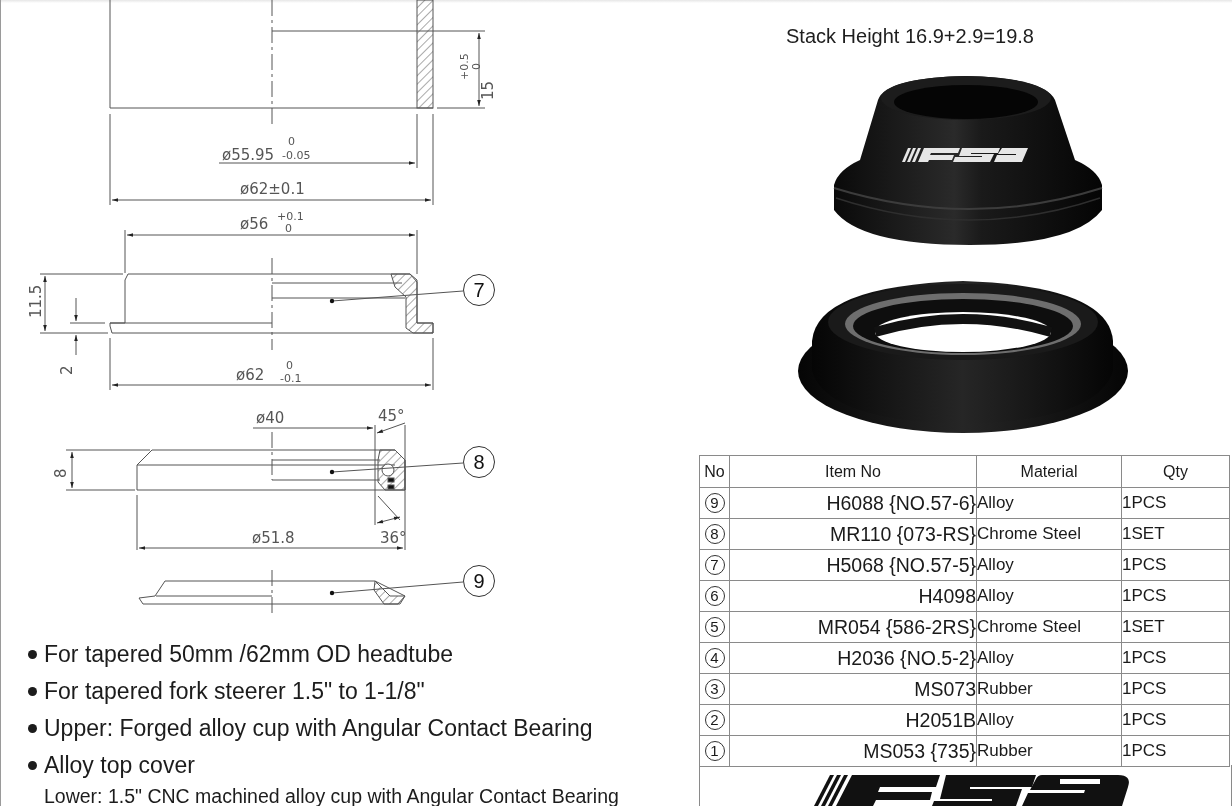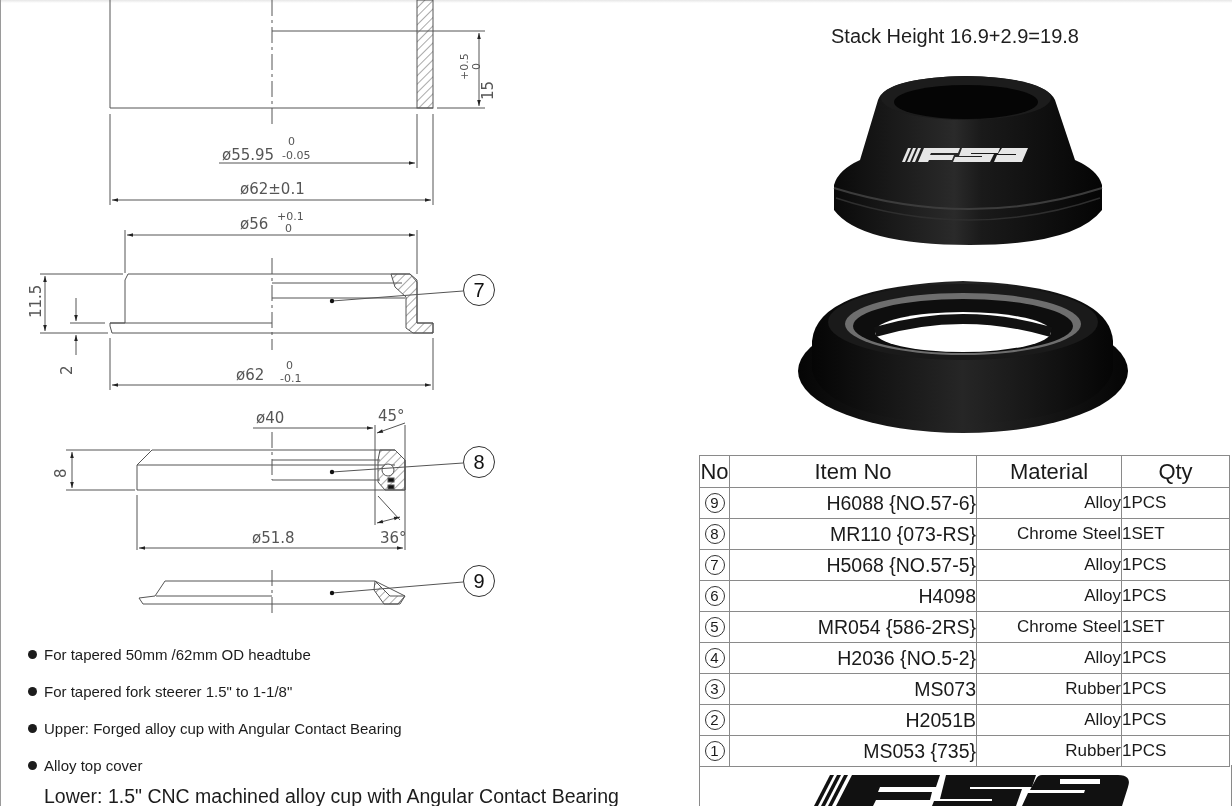--- a/index.html
+++ b/index.html
@@ -3,32 +3,32 @@
 <meta charset="utf-8">
 <style>
   html,body{margin:0;padding:0;background:#ffffff;}
   body{width:1232px;height:806px;position:relative;overflow:hidden;font-family:"Liberation Sans",sans-serif;color:#1a1a1a;}
   .page-border{position:absolute;left:0;top:0;width:1px;height:806px;background:#9a9a9a;}
   .top-shade{position:absolute;left:0;top:0;width:1232px;height:3px;background:linear-gradient(#e6e6e6,#ffffff);}
   svg.drawing{position:absolute;left:0;top:0;}
   .dim{font-family:"DejaVu Sans",sans-serif;fill:#555;font-size:15px;}
   .dim-sm{font-family:"DejaVu Sans",sans-serif;fill:#555;font-size:11px;}
   .callout{font-family:"Liberation Sans",sans-serif;fill:#111;font-size:20px;}
-  .stack{position:absolute;left:831px;top:25px;font-size:20px;color:#1e1e1e;white-space:nowrap;}
+  .stack{position:absolute;left:786px;top:25px;font-size:20px;color:#1e1e1e;white-space:nowrap;}
   .features{position:absolute;left:24px;top:636px;margin:0;padding:0;list-style:none;}
-  .features li{font-size:15px;line-height:37px;color:#1c1c1c;white-space:nowrap;display:flex;align-items:center;}
+  .features li{font-size:23px;line-height:37px;color:#1c1c1c;white-space:nowrap;display:flex;align-items:center;}
   .features li .dot{display:inline-block;width:9px;height:9px;border-radius:50%;background:#1c1c1c;margin-right:7px;margin-left:4px;}
   .features .sub{font-size:19.5px;line-height:24px;padding-left:20px;color:#1c1c1c;white-space:nowrap;}
   table.parts{position:absolute;left:699px;top:455px;border-collapse:collapse;width:531px;}
   table.parts td, table.parts th{border:1px solid #8a8a8a;height:30px;padding:0;font-weight:normal;color:#1a1a1a;}
-  table.parts th{font-size:22px;height:31px;margin-top:36px;}
+  table.parts th{font-size:16px;height:31px;margin-top:36px;}
   table.parts td{font-size:17px;}
   td.no{width:29px;text-align:center;}
   td.item{width:238px;text-align:right;padding-left:8px !important;font-size:19.5px !important;}
-  td.mat{width:144px;text-align:right;}
+  td.mat{width:144px;text-align:left;}
   td.qty{text-align:left;}
   .circ{display:inline-flex;width:20px;height:20px;border:1px solid #333;border-radius:50%;align-items:center;justify-content:center;font-size:15px;line-height:1;box-sizing:border-box;}
   .logo-cell{position:absolute;left:699px;top:765px;width:531px;height:41px;border-left:1px solid #8a8a8a;border-right:1px solid #8a8a8a;}
   .photo{position:absolute;}
 </style>
 </head>
 <body>
 
 <div class="top-shade"></div>
 <div class="page-border"></div>

